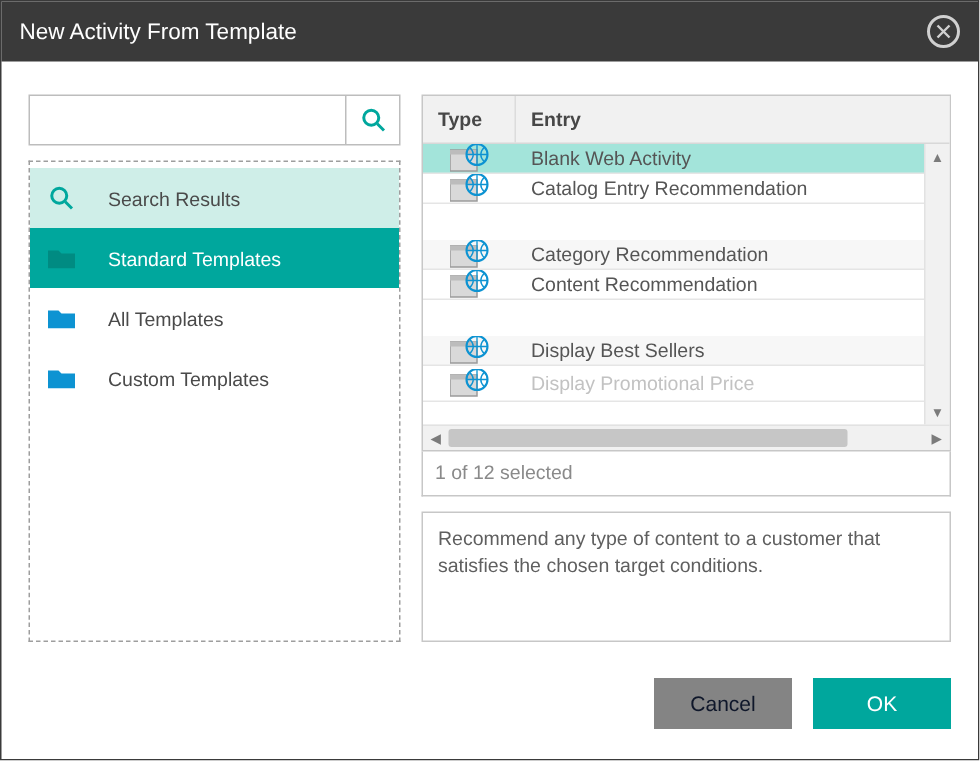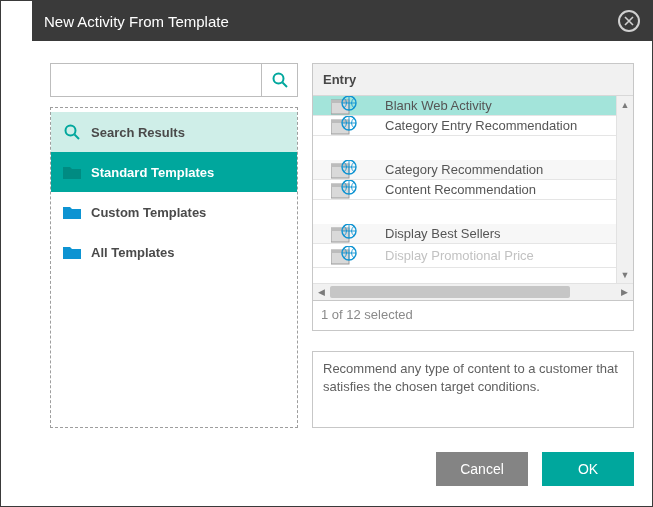--- a/index.html
+++ b/index.html
@@ -12,21 +12,20 @@
     width: 653px;
     height: 507px;
     overflow: hidden;
   }
   .dialog {
     width: 653px;
     height: 507px;
     border: 1px solid #3a3a3a;
     display: flex;
     flex-direction: column;
-    padding-left: 31px;
   }
   .titlebar {
     background: #3a3a3a;
     color: #fff;
     height: 40px;
     display: flex;
     align-items: center;
     padding: 0 12px;
     font-size: 15px;
     justify-content: space-between;
@@ -73,26 +72,25 @@
   .nav {
     margin-top: 10px;
     border: 1px dashed #9e9e9e;
     flex: 1;
     padding-top: 4px;
     padding-bottom: 4px;
   }
   .nav-item {
     display: flex;
     align-items: center;
-    gap: 10px;
+    gap: 22px;
     padding: 0 12px;
     height: 40px;
     cursor: pointer;
     color: #4a4a4a;
-    font-weight: bold;
   }
   .nav-item.search-results {
     background: #cfeee8;
   }
   .nav-item.selected {
     background: #00a79d;
     color: #fff;
   }
   .nav-item.selected .folder-icon { fill: #008b82; }
   .folder-icon { fill: #0d93d2; }
@@ -165,42 +163,42 @@
   .hscroll .track { flex:1; position:relative; }
   .hscroll .thumb { position:absolute; left:0; top:2px; bottom:2px; width:84%; background:#c6c6c6; border-radius:2px; }
   .status {
     padding: 6px 8px 8px 8px;
     color: #8a8a8a;
     border: 1px solid #c7c7c7;
     border-top: none;
     font-size: 13px;
   }
   .desc {
-    margin-top: 20px;
+    margin-top: 10px;
     border: 1px solid #c7c7c7;
     padding: 8px 10px;
     color: #5f5f5f;
     line-height: 1.4;
     flex: 1;
     font-size: 13px;
   }
   .buttons {
     display: flex;
     justify-content: flex-end;
     gap: 14px;
     padding: 14px 18px 20px 18px;
   }
   .btn {
     width: 92px; height: 34px;
     display: flex; align-items:center; justify-content:center;
     font-size: 14px;
     cursor: pointer;
     border: none;
   }
-  .btn-cancel { background:#848484; color:#ffffff; }
+  .btn-cancel { background:#848484; color:#0f172a; }
   .btn-ok { background:#00a79d; color:#fff;text-align:center; }
 </style>
 </head>
 <body>
 
 <div class="dialog">
 
   <div class="titlebar">
     <span>New Activity From Template</span>
     <div class="close-btn">
@@ -234,34 +232,35 @@
         <div class="nav-item selected">
           <svg class="folder-icon" width="18" height="14" viewBox="0 0 18 14">
               <path d="M0 2 h7 l2 2 h9 v10 h-18 z"></path>
             </svg>
           <span class="nav-label">Standard Templates</span>
         </div>
         <div class="nav-item">
           <svg class="folder-icon" width="18" height="14" viewBox="0 0 18 14">
               <path d="M0 2 h7 l2 2 h9 v10 h-18 z"></path>
             </svg>
-          <span class="nav-label">Custom Templates</span>
+          <span class="nav-label">All Templates</span>
         </div>
         <div class="nav-item">
           <svg class="folder-icon" width="18" height="14" viewBox="0 0 18 14">
               <path d="M0 2 h7 l2 2 h9 v10 h-18 z"></path>
             </svg>
-          <span class="nav-label">All Templates</span>
+          <span class="nav-label">Custom Templates</span>
         </div>
       </div>
     </div>
 
     <div class="right">
       <div class="table-wrap">
         <div class="table-head">
+          <div class="th type">Type</div>
           <div class="th name">Entry</div>
         </div>
         <div class="table-body-wrap">
           <div class="table-body">
 
             <div class="row selected">
               <div class="cell-type">
                 <svg width="26" height="20" viewBox="0 0 26 20">
                     <rect x="0" y="4" width="18" height="14" fill="#d9d9d9" stroke="#9a9a9a"></rect>
                     <rect x="0" y="4" width="18" height="3" fill="#bcbcbc"></rect>
@@ -274,21 +273,21 @@
 
             <div class="row">
               <div class="cell-type">
                 <svg width="26" height="20" viewBox="0 0 26 20">
                     <rect x="0" y="4" width="18" height="14" fill="#d9d9d9" stroke="#9a9a9a"></rect>
                     <rect x="0" y="4" width="18" height="3" fill="#bcbcbc"></rect>
                     <circle cx="18" cy="7" r="7" fill="none" stroke="#0d93d2" stroke-width="1.4"></circle>
                     <path d="M11 7 h14 M18 0 v14 M13 2 q5 5 0 10 M23 2 q-5 5 0 10" stroke="#0d93d2" stroke-width="0.9" fill="none"></path>
                   </svg>
               </div>
-              <div class="cell-name">Category Entry Recommendation</div>
+              <div class="cell-name">Catalog Entry Recommendation</div>
             </div>
 
             <div class="row alt">
               <div class="cell-type">
                 <svg width="26" height="20" viewBox="0 0 26 20">
                     <rect x="0" y="4" width="18" height="14" fill="#d9d9d9" stroke="#9a9a9a"></rect>
                     <rect x="0" y="4" width="18" height="3" fill="#bcbcbc"></rect>
                     <circle cx="18" cy="7" r="7" fill="none" stroke="#0d93d2" stroke-width="1.4"></circle>
                     <path d="M11 7 h14 M18 0 v14 M13 2 q5 5 0 10 M23 2 q-5 5 0 10" stroke="#0d93d2" stroke-width="0.9" fill="none"></path>
                   </svg>

